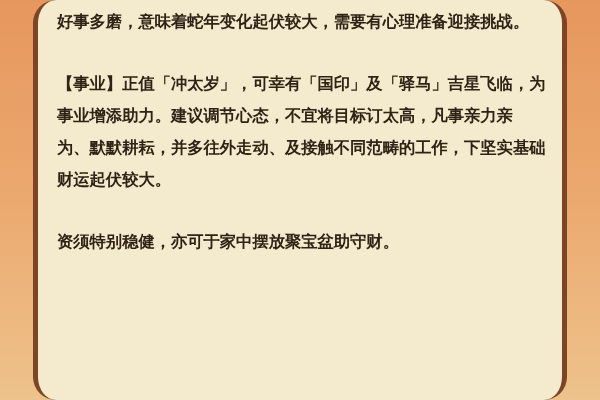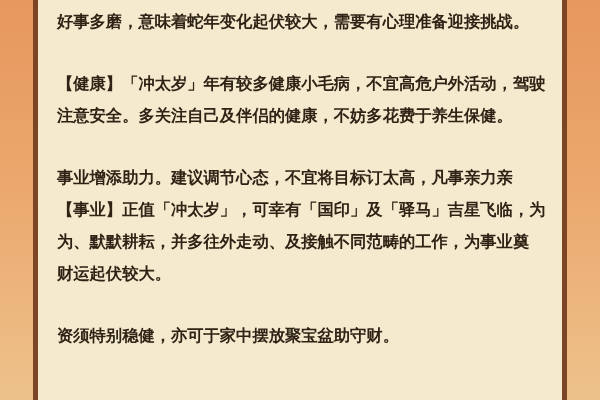--- a/index.html
+++ b/index.html
@@ -19,20 +19,21 @@
     position: absolute;
     top: 0;
     bottom: 0;
     left: 33px;
     width: 534px;
     box-sizing: border-box;
     background: #f4eace;
     border-left: 5px solid #7b4526;
     border-right: 5px solid #7b4526;
     overflow: hidden;
+    border-radius: 23px;
   }
   .content {
     padding: 6px 19px 0 19px;
     color: #2e2315;
     font-weight: 700;
     font-size: 16.3px;
   }
   .para {
     margin: 0 0 30px 0;
   }
@@ -46,29 +47,25 @@
 </head>
 <body>
 
 <div class="paper">
   <div class="content">
 
     <p class="para">
       <span class="line">好事多磨，意味着蛇年变化起伏较大，需要有心理准备迎接挑战。</span>
     </p>
 
-    <p class="para">
-      <span class="line">【健康】「冲太岁」年有较多健康小毛病，不宜高危户外活动，驾驶</span>
-      <span class="line">注意安全。多关注自己及伴侣的健康，不妨多花费于养生保健。</span>
-    </p>
 
     <p class="para">
+      <span class="line">【事业】正值「冲太岁」，可幸有「国印」及「驿马」吉星飞临，为</span>
       <span class="line">事业增添助力。建议调节心态，不宜将目标订太高，凡事亲力亲</span>
-      <span class="line">【事业】正值「冲太岁」，可幸有「国印」及「驿马」吉星飞临，为</span>
-      <span class="line">为、默默耕耘，并多往外走动、及接触不同范畴的工作，为事业奠</span>
+      <span class="line">为、默默耕耘，并多往外走动、及接触不同范畴的工作，下坚实基础</span>
       <span class="line">财运起伏较大。</span>
     </p>
 
     <p class="para">
       <span class="line">资须特别稳健，亦可于家中摆放聚宝盆助守财。</span>
     </p>
 
   </div>
 </div>
 

